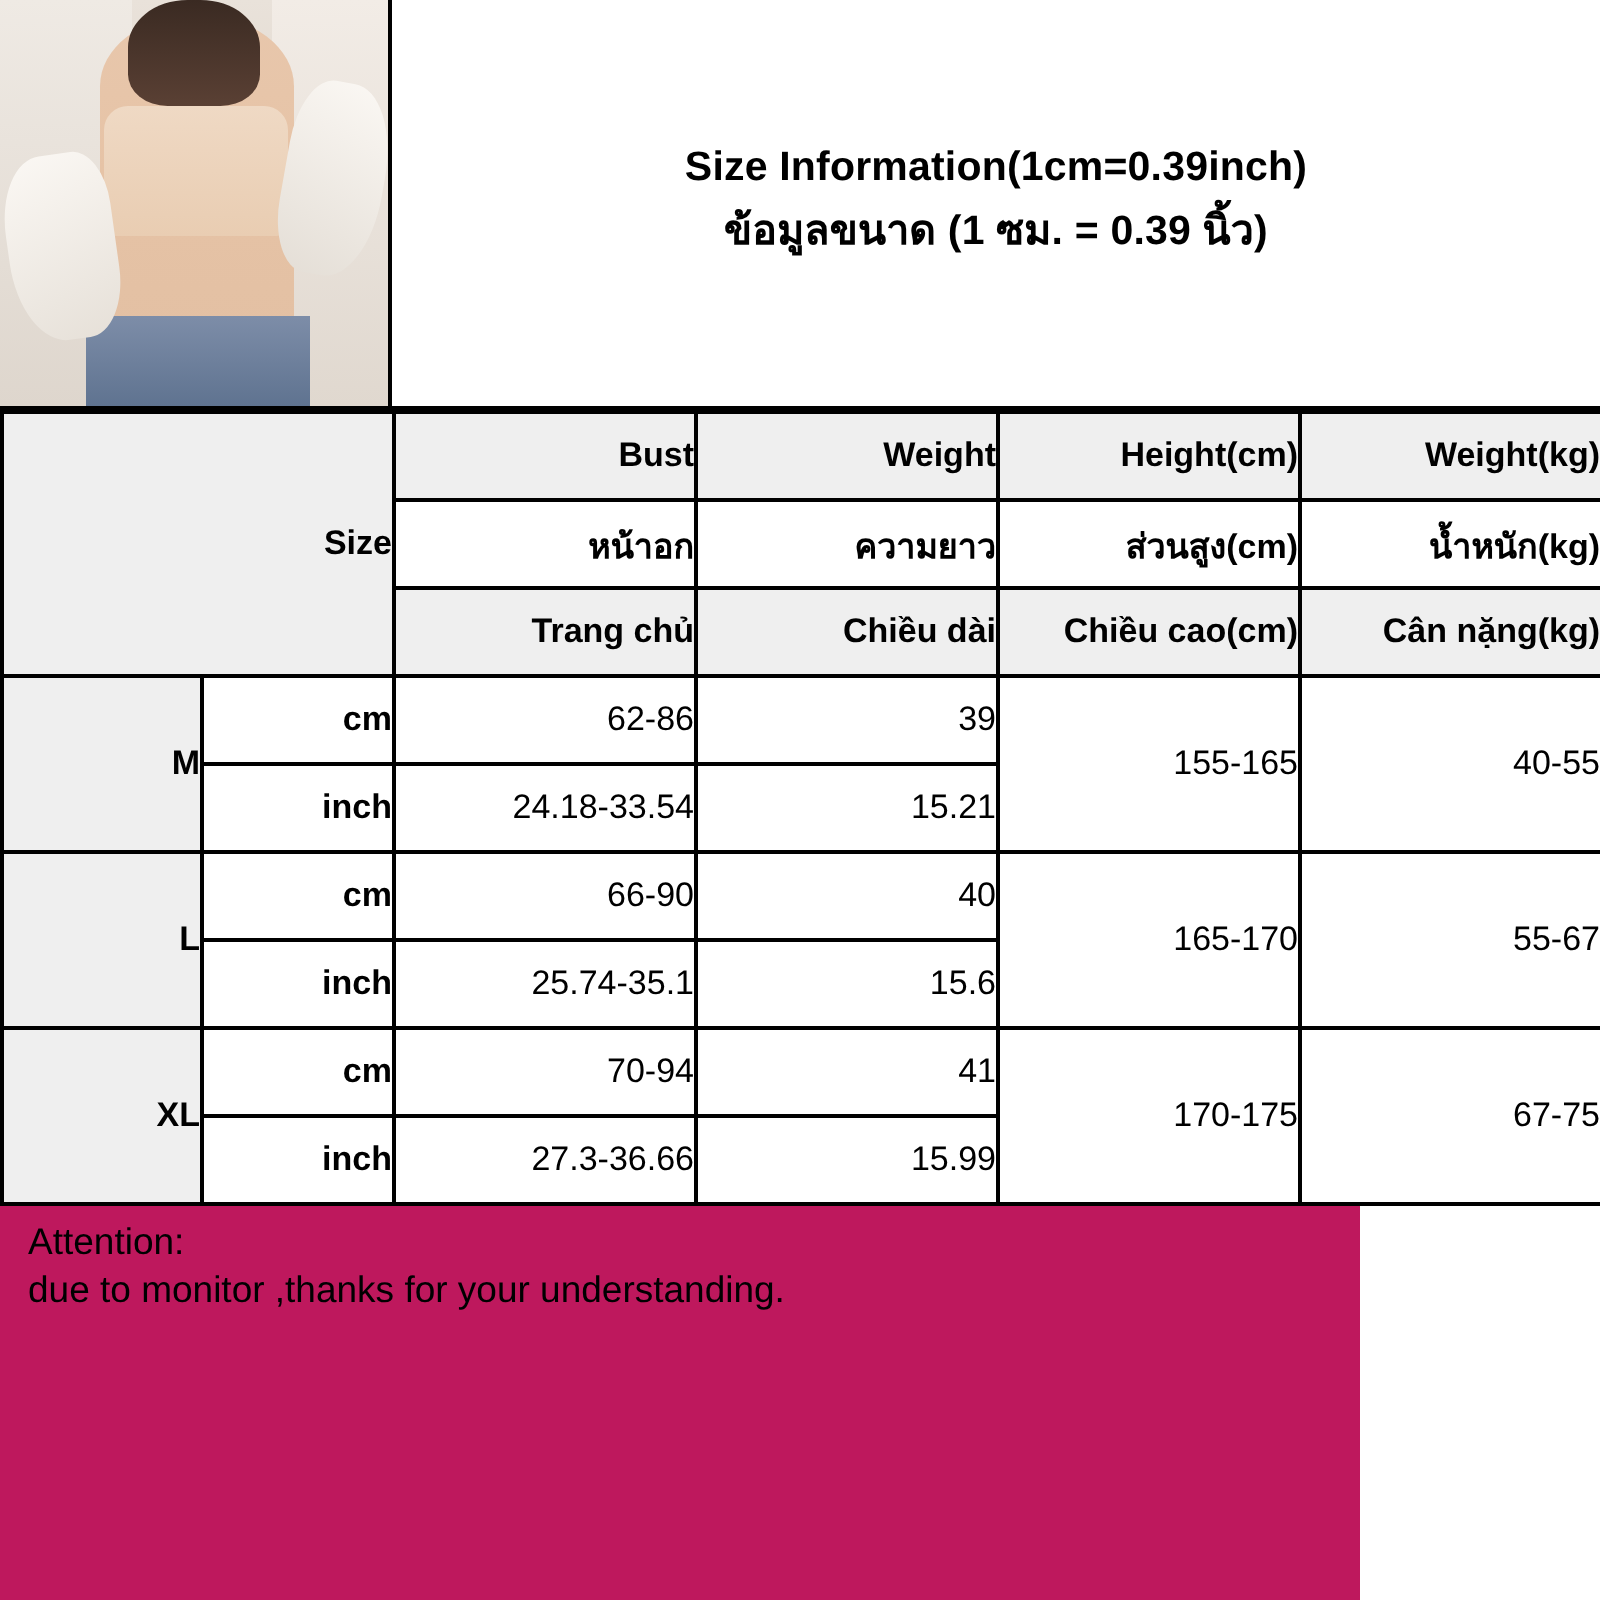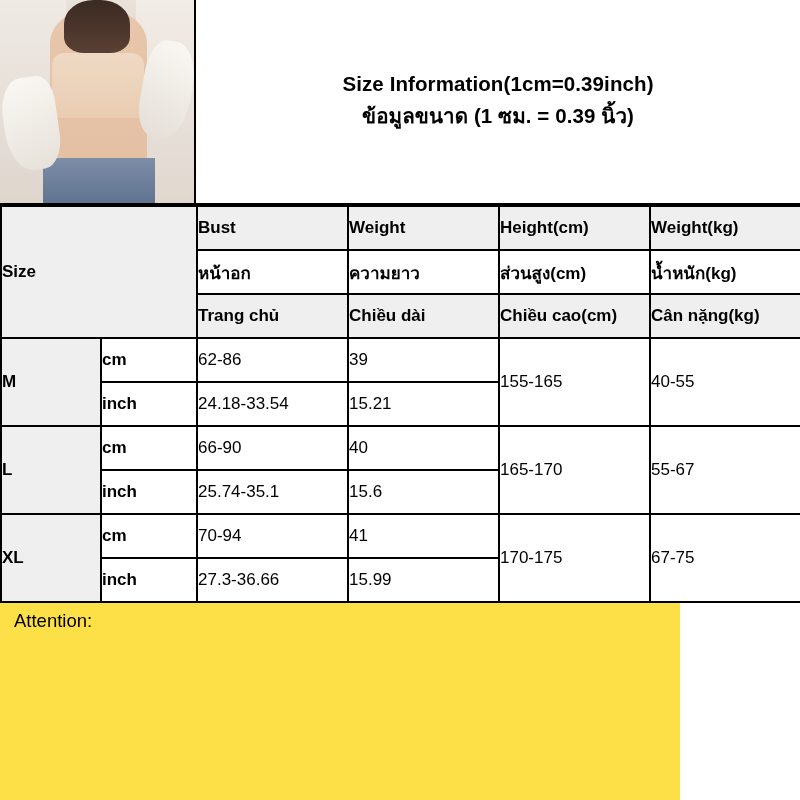--- a/index.html
+++ b/index.html
@@ -11,21 +11,21 @@
     width: 800px;
     height: 800px;
     font-family: "Liberation Sans", sans-serif;
     color: #000;
     overflow: hidden;
   }
   .sheet {
     position: relative;
     width: 680px;
     height: 800px;
-    background: #fde047;
+    background: #be185d;
     box-sizing: border-box;
   }
 
   
   .top-block {
     display: flex;
     width: 800px;
     height: 205px;
     border-bottom: 2px solid #000;
     box-sizing: border-box;
@@ -132,21 +132,21 @@
 
   
   table.size-table {
     border-collapse: collapse;
     width: 800px;
     table-layout: fixed;
     background: #fff;
   }
   table.size-table td {
     border: 2px solid #000;
-    text-align: left;
+    text-align: right;
     vertical-align: middle;
     font-size: 17px;
     color: #000;
     padding: 0;
     height: 44px;
     box-sizing: border-box;
   }
   .col-size   { width: 100px; }
   .col-unit   { width: 96px; }
   .col-bust   { width: 151px; }
@@ -287,15 +287,16 @@
       <tr>
         <td class="unit-label">inch</td>
         <td class="cell-white">27.3-36.66</td>
         <td class="cell-white">15.99</td>
       </tr>
     </tbody>
   </table>
 
   <div class="attention">
     <div class="line">Attention:</div>
+    <div class="line">due to monitor ,thanks for your understanding.</div>
   </div>
 
 </div>
 
 </body></html>

